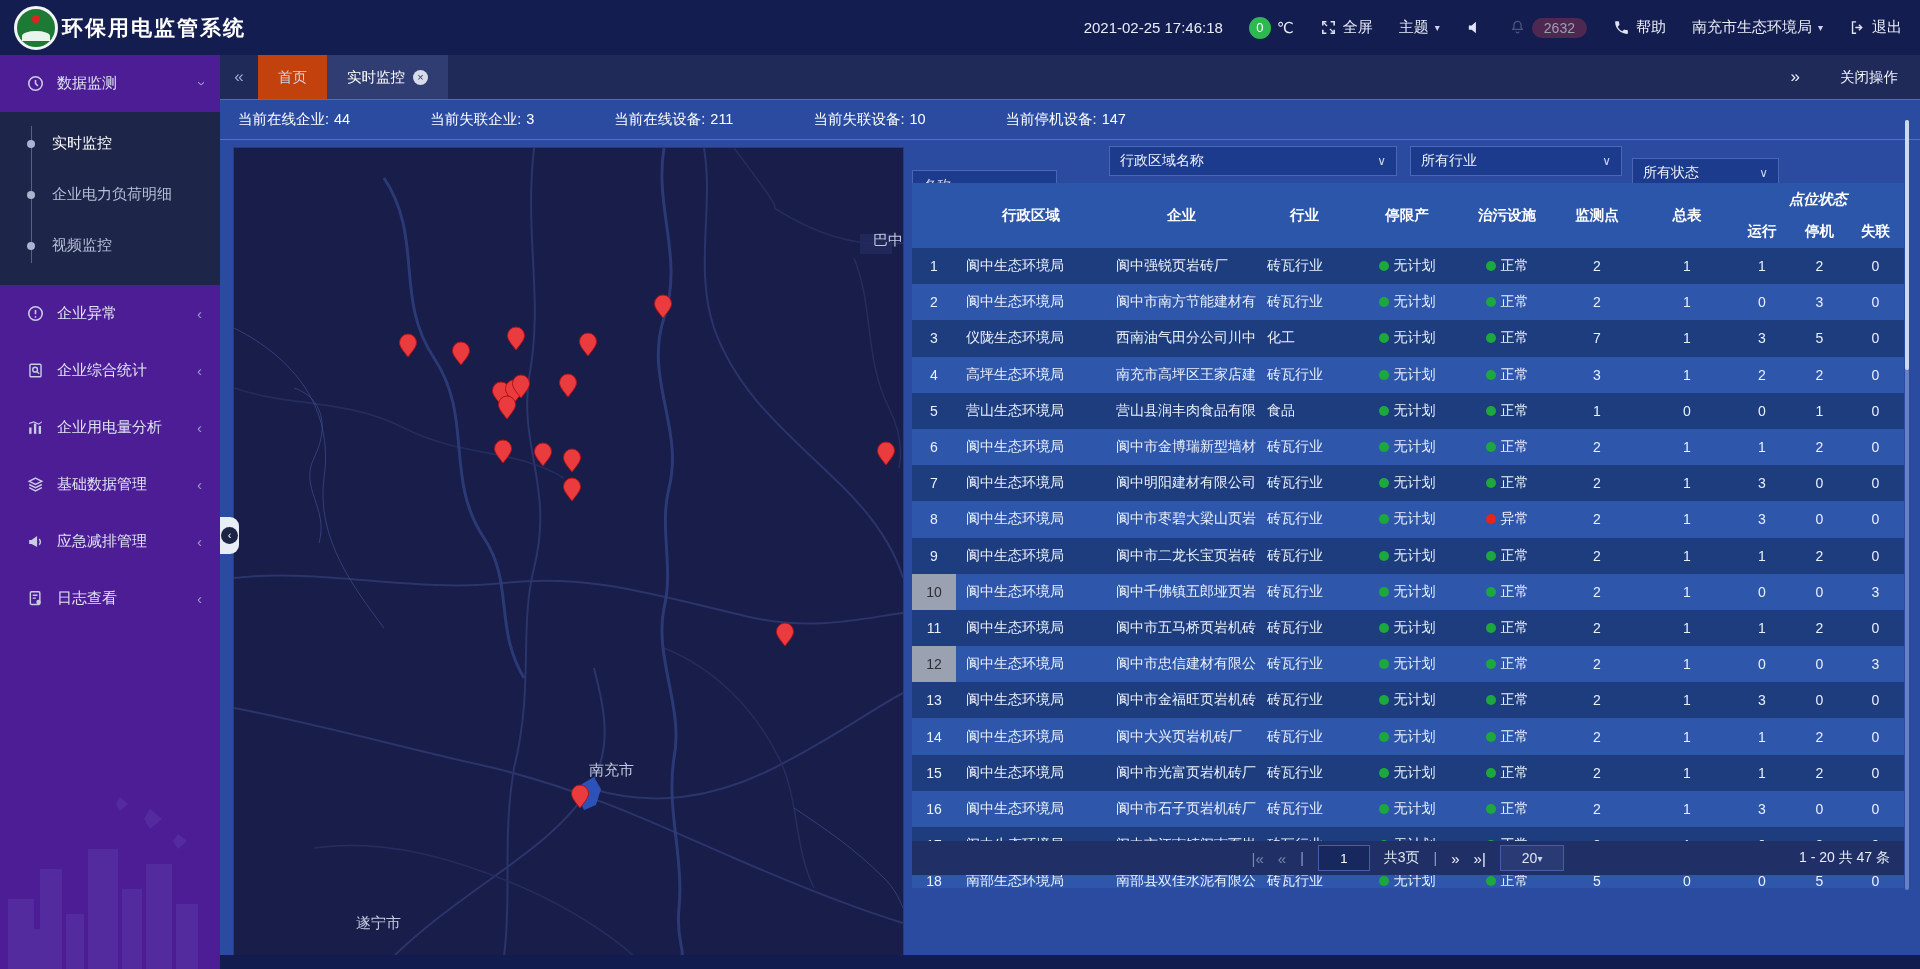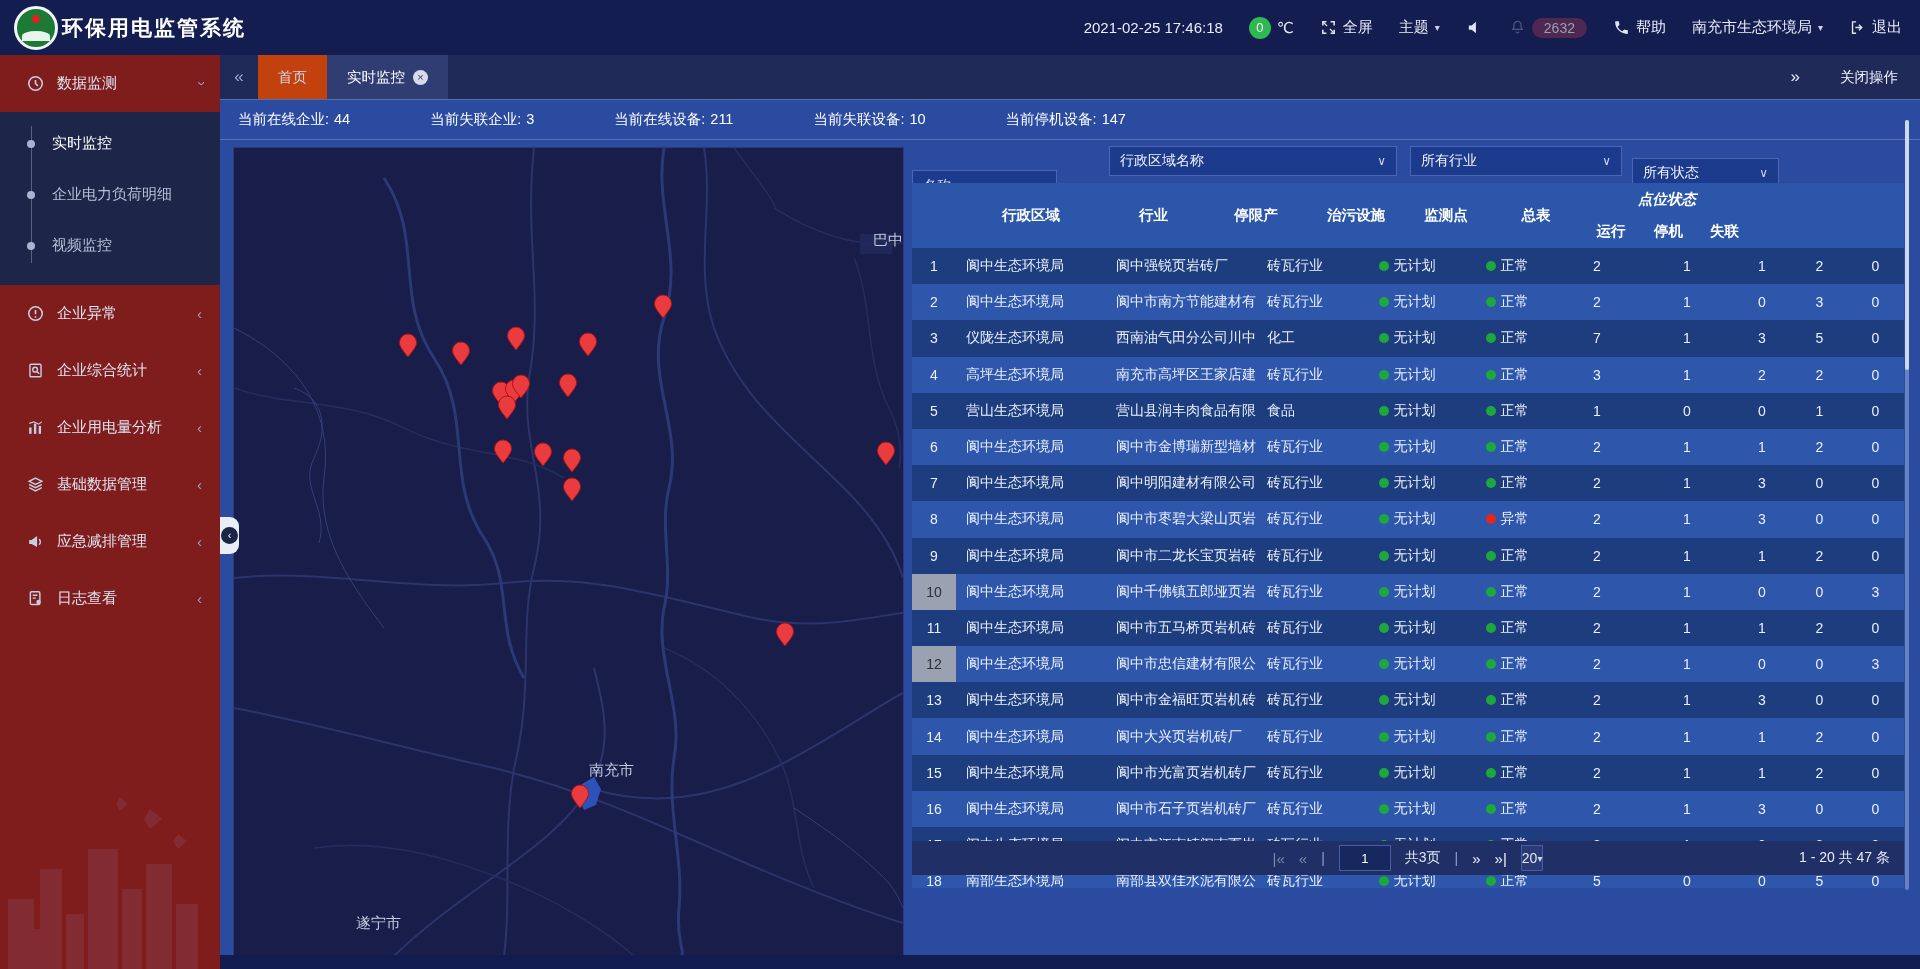--- a/index.html
+++ b/index.html
@@ -21,21 +21,21 @@
   .hdr-item{display:flex;align-items:center;gap:6px;cursor:default;white-space:nowrap;}
   .hdr-icon{width:17px;height:17px;display:inline-block;color:#dfe5f5;}
   .hdr-icon svg{width:100%;height:100%;display:block;}
   .temp-badge{width:22px;height:22px;border-radius:50%;background:#2eb850;color:#fff;font-size:13px;
         display:flex;align-items:center;justify-content:center;}
   .caret{font-size:10px;color:#cdd4ea;}
   .notify-pill{background:#4e2850;color:#9aa0b4;border-radius:12px;padding:2px 12px;font-size:14px;}
   .bell{color:#4a5580;}
 
   
-  #sidebar{position:absolute;left:0;top:55px;width:220px;height:914px;background:#7f1d1d;overflow:hidden;}
+  #sidebar{position:absolute;left:0;top:55px;width:220px;height:914px;background:#4c1d95;overflow:hidden;}
   .side-group{height:57px;display:flex;align-items:center;padding:0 18px 0 26px;color:#dfe4f2;font-size:15px;
         gap:12px;cursor:pointer;}
   .side-group .gicon{width:19px;height:19px;color:#c7cde2;flex:none;}
   .side-group .gicon svg{width:100%;height:100%;display:block;}
   .side-group .garrow{margin-left:auto;color:#98a1c2;font-size:15px;line-height:1;}
   .arrow-down{display:inline-block;transform:rotate(-90deg);}
   .submenu{background:#1d2548;position:relative;padding:6px 0 14px 0;}
   .submenu:before{content:"";position:absolute;left:31px;top:14px;bottom:22px;width:1px;background:#596180;}
   .sub-item{position:relative;height:51px;display:flex;align-items:center;padding-left:52px;font-size:15px;
         color:#b7bfd9;cursor:pointer;}
@@ -126,21 +126,21 @@
 
   #pager{position:absolute;left:692px;top:741px;width:992px;height:34px;background:#203066;
         display:flex;align-items:center;justify-content:center;color:#dfe6f5;font-size:14px;}
   .pg-group{display:flex;align-items:center;gap:14px;}
   .pg-btn{font-size:15px;cursor:pointer;line-height:1;}
   .pg-btn.disabled{color:#7c88ad;}
   .pg-btn.on{color:#eef2fb;}
   .pg-sep{color:#8fa0c8;}
   .pg-input{width:46px;height:22px;background:#16285e;border:1px solid #445ea8;color:#fff;text-align:center;
         font-size:13px;outline:none;font-family:inherit;}
-  .pg-size{background:#2a3a74;border:1px solid #445ea8;height:24px;padding:0 0;display:flex;align-items:center;
+  .pg-size{background:#2a3a74;border:1px solid #445ea8;height:24px;padding:0 21px;display:flex;align-items:center;
         cursor:pointer;}
   #pg-range{position:absolute;right:14px;color:#e8edf8;}
 
   #panel-scrollbar{position:absolute;left:1685px;top:20px;width:4px;height:770px;
         background:rgba(180,196,230,.45);border-radius:2px;}
   #panel-scrollbar .thumb{position:absolute;left:0;top:0;width:4px;height:250px;background:rgba(225,233,248,.85);border-radius:2px;}
 
   #bottom-strip{position:absolute;left:220px;top:955px;width:1700px;height:14px;background:#131c4e;}
 </style>
 </head>
@@ -408,20 +408,21 @@
     </div>
     <div class="fbox" id="f-status">
       <span>所有状态</span>
       <span class="fcaret">∨</span>
     </div>
 
     <div id="table">
       <div id="thead">
         <div class="th c0"></div>
         <div class="th c1">行政区域</div>
+        <div class="th c2">企业</div>
         <div class="th c3">行业</div>
         <div class="th c4">停限产</div>
         <div class="th c5">治污设施</div>
         <div class="th c6">监测点</div>
         <div class="th c7">总表</div>
         <div class="th-group">
           <div class="gtitle">点位状态</div>
           <div class="gsub">
             <div class="th c8">运行</div>
             <div class="th c9">停机</div>

